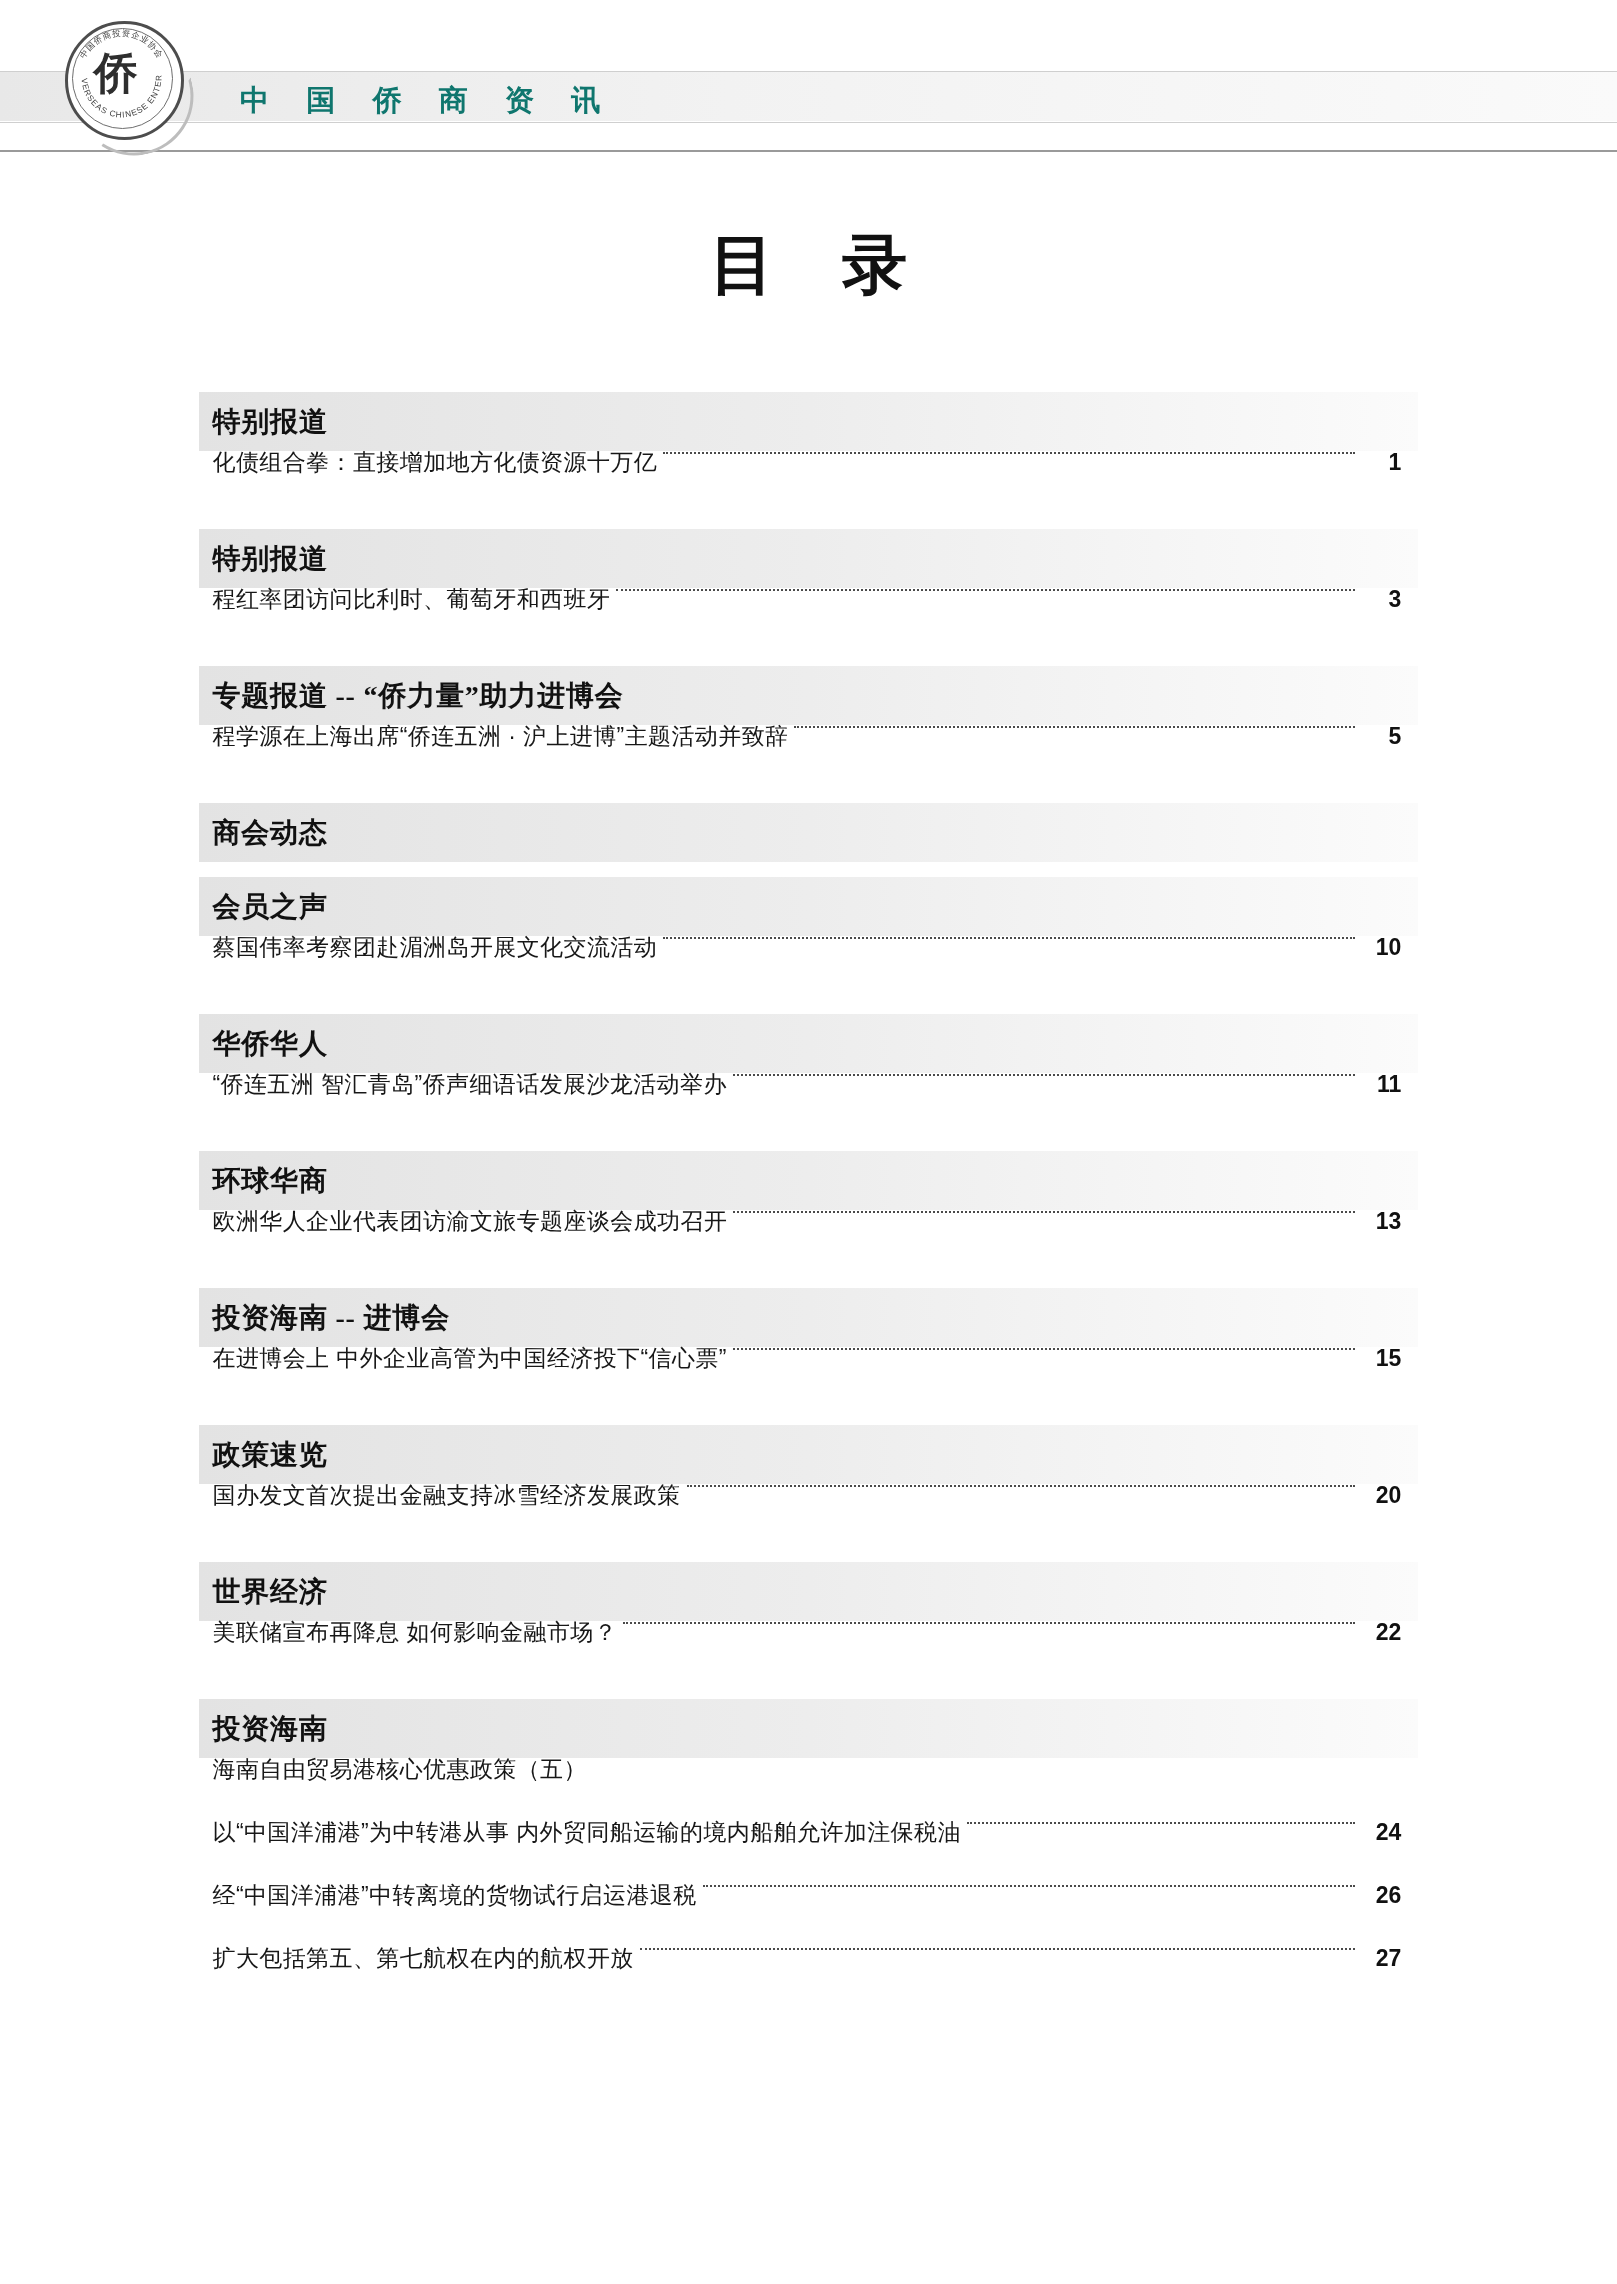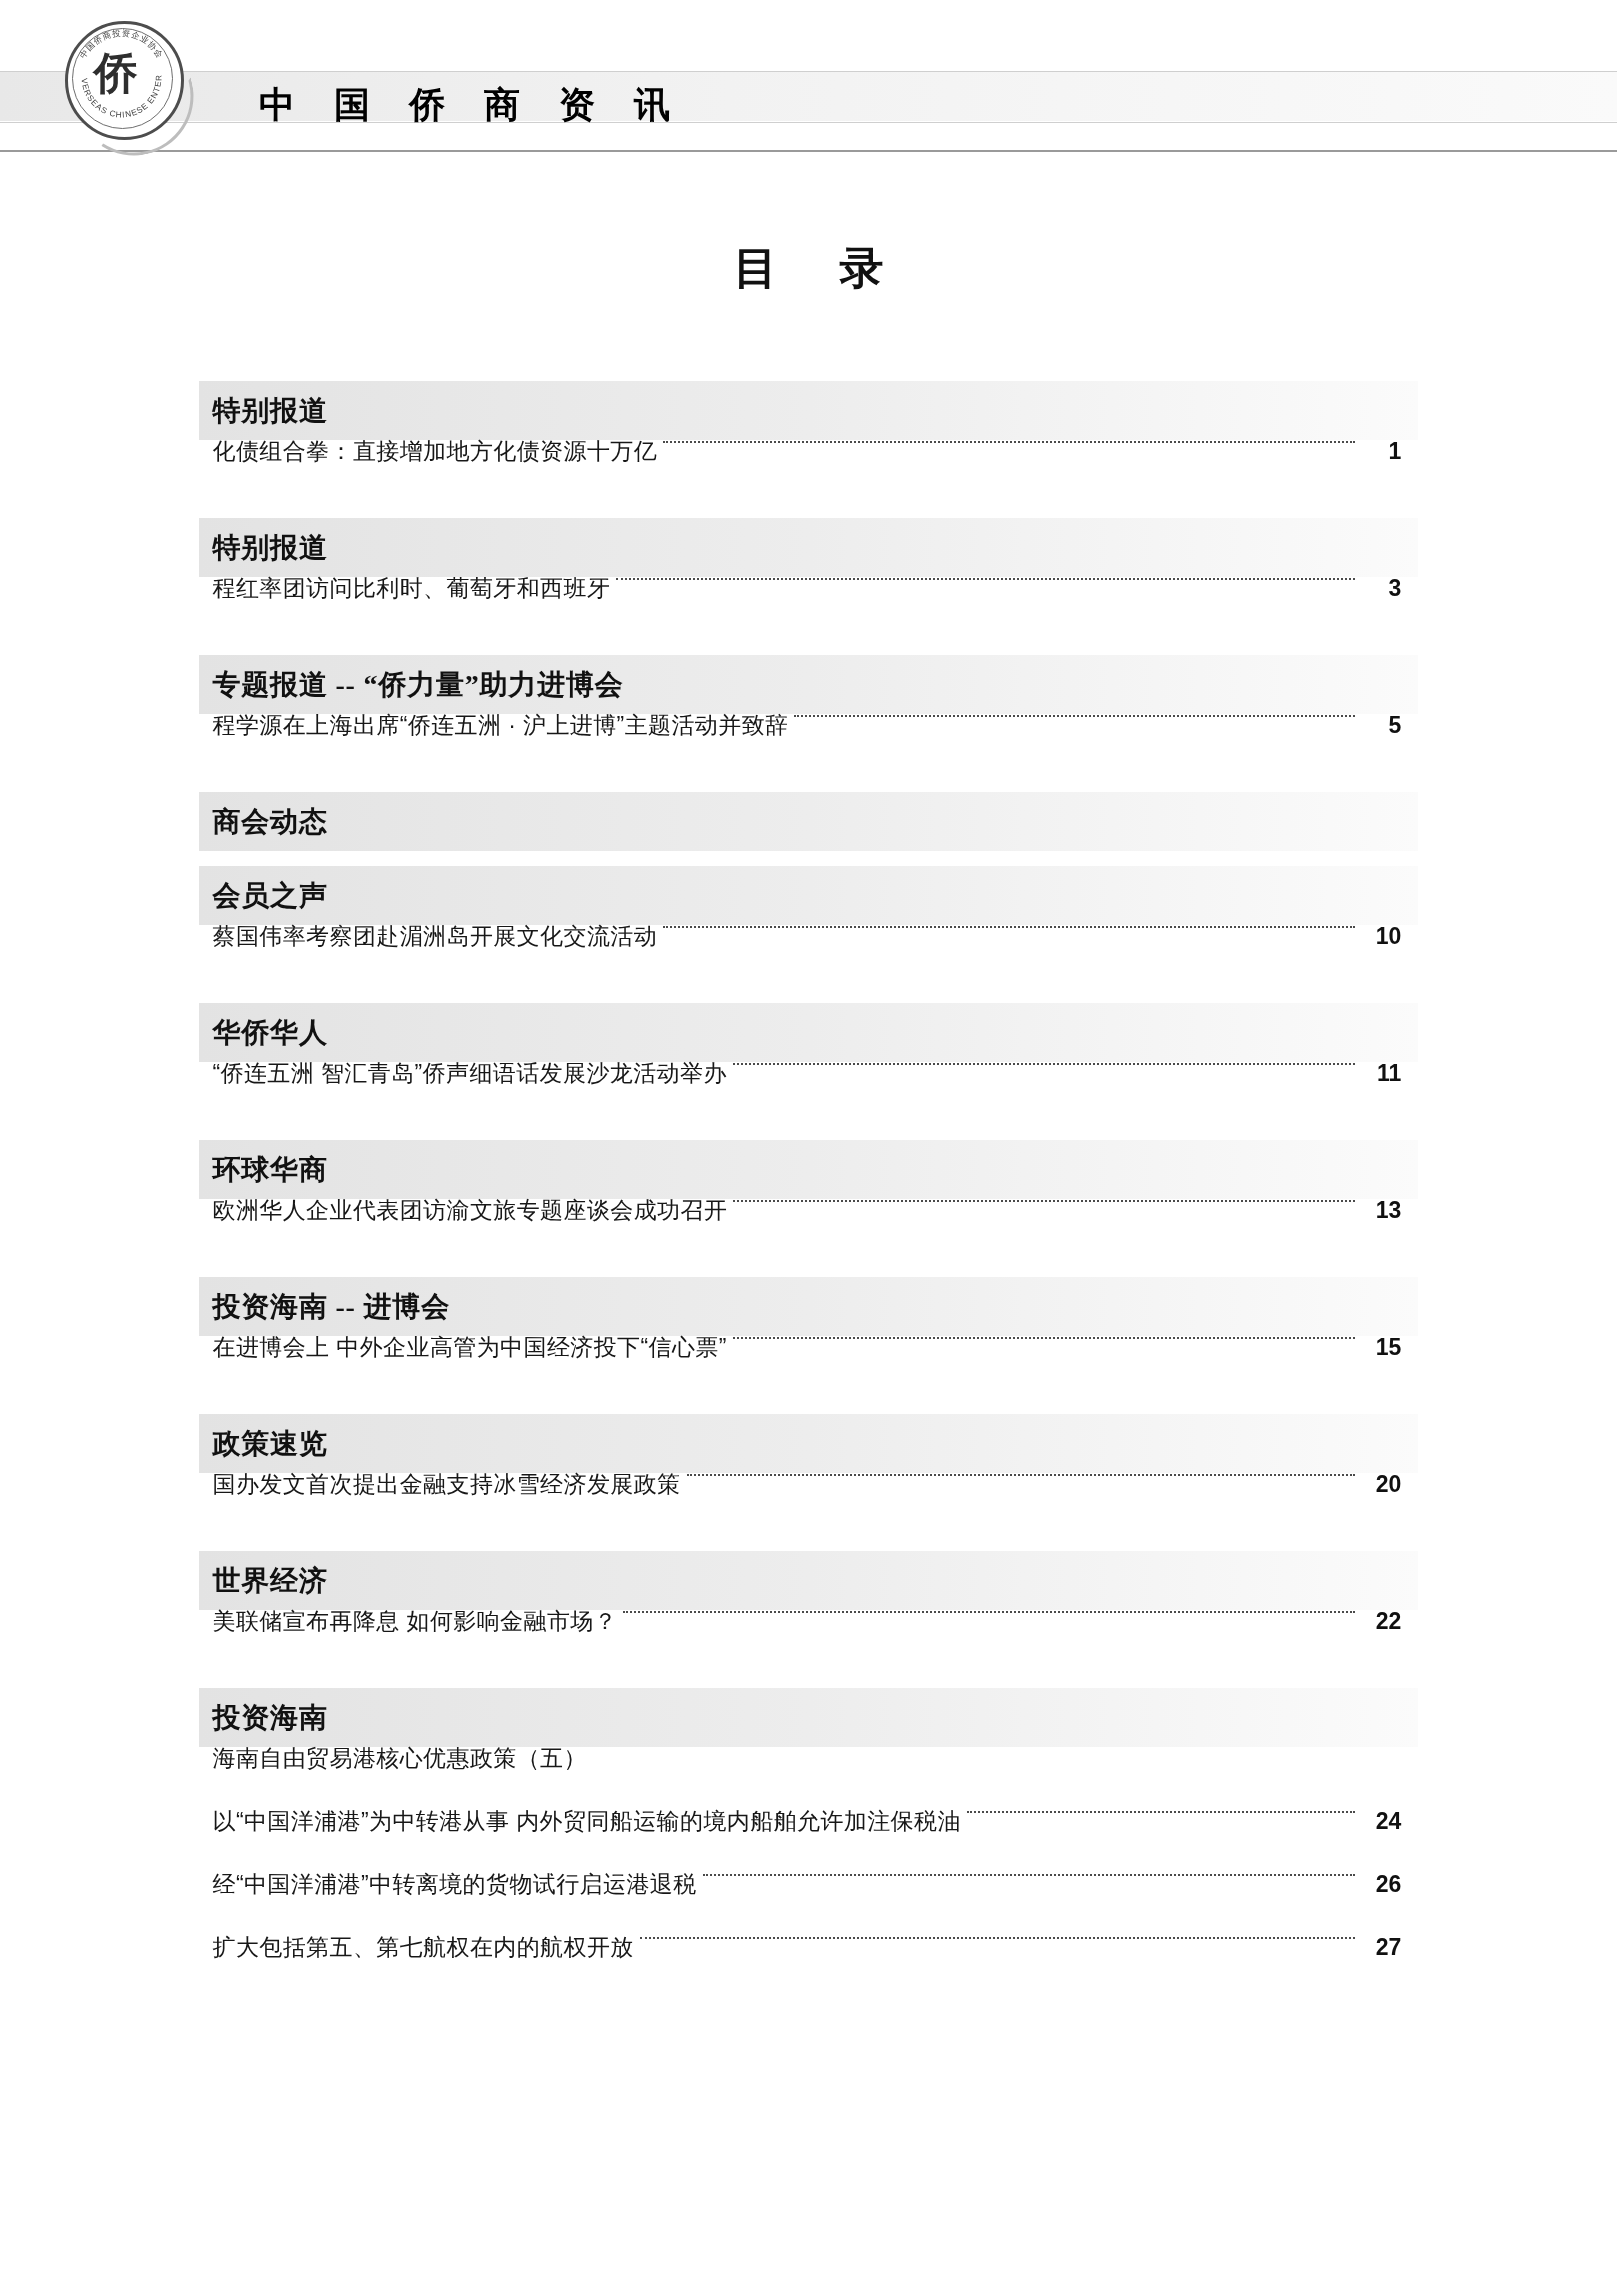--- a/index.html
+++ b/index.html
@@ -34,26 +34,26 @@
     position: absolute;
     left: 0;
     right: 0;
     top: 71px;
     height: 50px;
     border-top: 0.8px solid #cfcfcf;
     border-bottom: 0.8px solid #cfcfcf;
   }
   .header-title {
     position: absolute;
-    left: 259px;
+    left: 240px;
     top: 81px;
     font-family: "Liberation Serif", "DejaVu Serif", serif;
-    font-size: 36px;
+    font-size: 29px;
     letter-spacing: 15px;
-    color: #000000;
+    color: #0f766e;
     font-weight: 600;
   }
 
   
   .logo {
     position: absolute;
     left: 59px;
     top: 16.6px;
     width: 143px;
     height: 143px;
@@ -112,24 +112,24 @@
   }
   .logo .arc-text text {
     font-family: "Liberation Sans", sans-serif;
     font-size: 11px;
     fill: #3d3d3d;
     letter-spacing: 1.2px;
   }
 
   
   .page-title {
-    margin-top: 87px;
+    margin-top: 69px;
     text-align: center;
     font-family: "Liberation Serif", "DejaVu Serif", serif;
-    font-size: 44px;
+    font-size: 65px;
     font-weight: 700;
     letter-spacing: 25.6px;
     color: #111111;
     text-indent: 25.6px;
   }
 
   
   .toc {
     margin: 83px auto 0 auto;
     width: 1219px;

